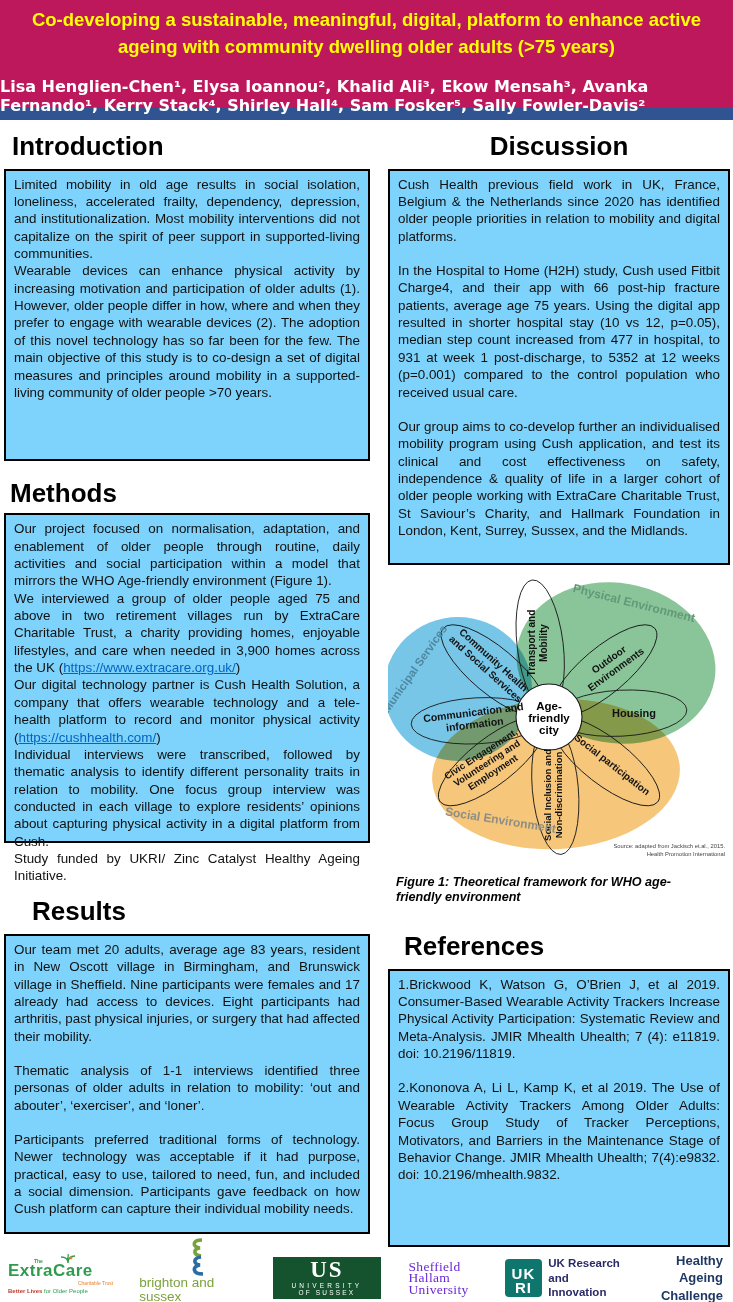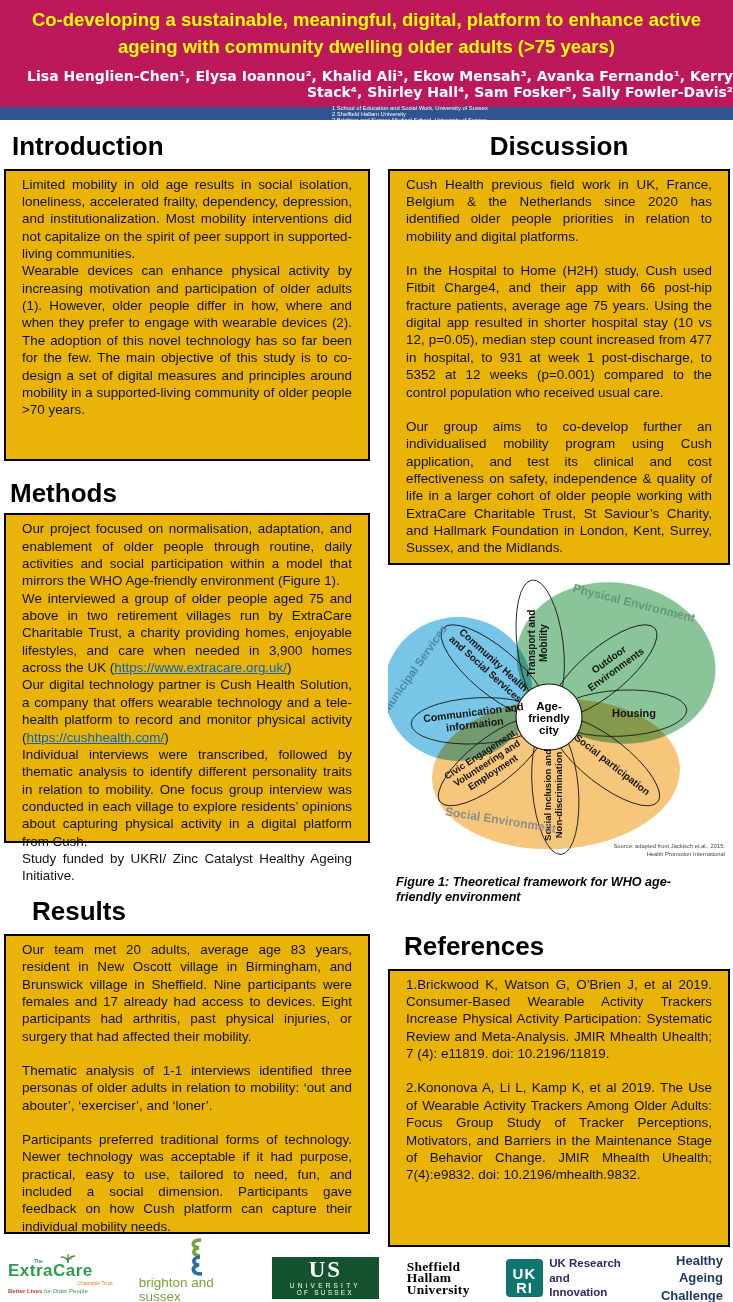--- a/index.html
+++ b/index.html
@@ -1,30 +1,30 @@
 <!DOCTYPE html>
 <html><head>
 <meta charset="utf-8">
 <style>
   html,body{margin:0;padding:0;background:#ffffff;}
   body{width:733px;height:1302px;position:relative;font-family:"Liberation Sans","DejaVu Sans",sans-serif;color:#111;}
   .header{position:absolute;top:0;left:0;width:733px;height:120px;background:#be185d;overflow:hidden;}
   .header-strip{position:absolute;left:0;bottom:0;width:733px;height:13px;background:#2f5491;z-index:0;}
   .title{position:relative;z-index:1;color:#ffff00;font-weight:bold;font-size:18.5px;line-height:1.45;text-align:center;padding:7px 28px 0 28px;}
-  .authors{position:relative;z-index:1;color:#ffffff;font-weight:bold;font-size:14px;text-align:right;margin-top:7px;font-family:"DejaVu Sans",sans-serif;}
+  .authors{position:relative;z-index:1;color:#ffffff;font-weight:bold;font-size:16px;text-align:left;margin-top:16px;font-family:"DejaVu Sans",sans-serif;}
   .affils{position:relative;z-index:1;color:#ffffff;font-size:5.8px;line-height:1.06;margin:5px 0 0 332px;width:fit-content;text-align:left;}
   .col-left{position:absolute;left:4px;top:120px;width:366px;}
   .col-right{position:absolute;left:388px;top:120px;width:342px;}
   h2{font-size:26px;font-weight:bold;color:#000;margin:0;line-height:1.1;}
   .h-intro{margin:12px 0 8px 8px;}
   .h-methods{margin:18px 0 6px 6px;}
   .h-results{margin:54px 0 8px 28px;}
   .h-discussion{margin:12px 0 8px 0;text-align:center;}
   .h-references{margin:26px 0 8px 16px;}
-  .tbox{border:2px solid #000;padding:5px 16px;box-sizing:border-box;background:#eab308;}
+  .tbox{border:2px solid #000;padding:5px 8px;box-sizing:border-box;background:#7dd3fc;}
   .tbox p{margin:0;font-size:13.4px;line-height:1.295;text-align:justify;}
   .gap p{margin-bottom:17px;}
   .gap p:last-child{margin-bottom:0;}
   .box-intro{height:292px;}
   .box-methods{height:330px;}
   .box-results{height:300px;}
   .box-discussion{height:396px;}
   .box-references{height:278px;}
   .lnk{color:#0563c1;text-decoration:underline;cursor:pointer;}
   .figure-svg{display:block;margin-top:6px;}
@@ -42,21 +42,21 @@
   .logo-bsms{display:flex;align-items:center;margin-left:16px;flex-direction:column;}
   .bsms-text{margin-left:4px;line-height:1.05;}
   .bsms-l1{color:#7aa23c;font-size:13.5px;}
   .bsms-l2{color:#2b6ca3;font-size:13.5px;}
   
   .logo-sussex{width:108px;height:42px;background:#14532d;color:#fff;text-align:center;margin-left:14px;padding-top:1px;box-sizing:border-box;}
   .us-big{font-family:"Liberation Serif","DejaVu Serif",serif;font-size:23px;font-weight:bold;line-height:1;letter-spacing:2px;}
   .us-l1{font-size:6.5px;letter-spacing:3.2px;margin-top:1px;}
   .us-l2{font-size:6.5px;letter-spacing:2.2px;}
   
-  .logo-shu{margin-left:28px;font-family:"Liberation Serif","DejaVu Serif",serif;font-weight:bold;color:#000000;font-size:13.5px;line-height:.82;letter-spacing:.3px;}
+  .logo-shu{margin-left:28px;font-family:"Liberation Serif","DejaVu Serif",serif;font-weight:normal;color:#6d28d9;font-size:13.5px;line-height:.82;letter-spacing:.3px;}
   
   .logo-ukri{display:flex;align-items:center;margin-left:36px;}
   .ukri-box{width:38px;height:38px;background:#0f766e;border-radius:4px;color:#fff;font-weight:bold;font-size:15px;line-height:.95;text-align:center;padding-top:8px;box-sizing:border-box;letter-spacing:1px;}
   .ukri-text{margin-left:6px;color:#2b2a68;font-size:11.5px;line-height:1.25;font-weight:bold;}
   
   .logo-challenge{margin-left:auto;margin-right:10px;color:#1f3864;font-weight:bold;font-size:13px;line-height:1.35;text-align:right;}
 </style>
 </head>
 <body>
 

